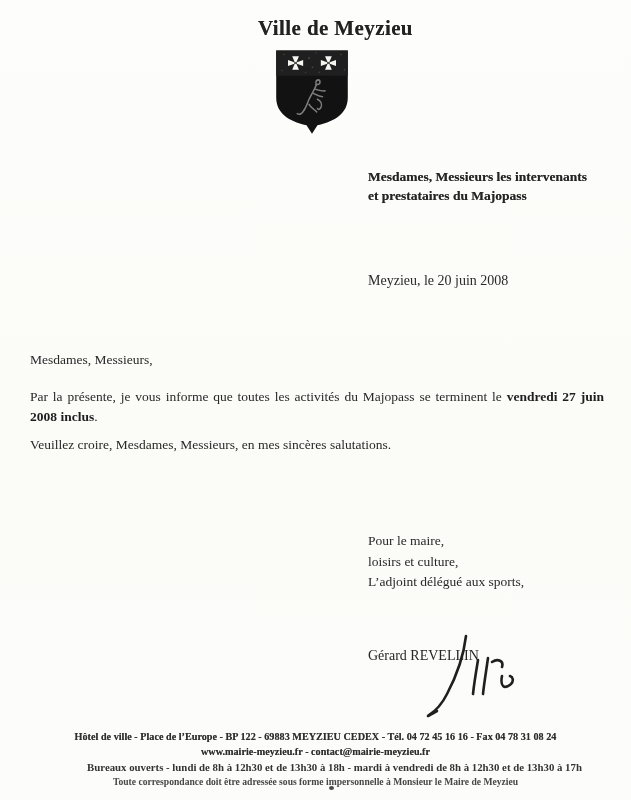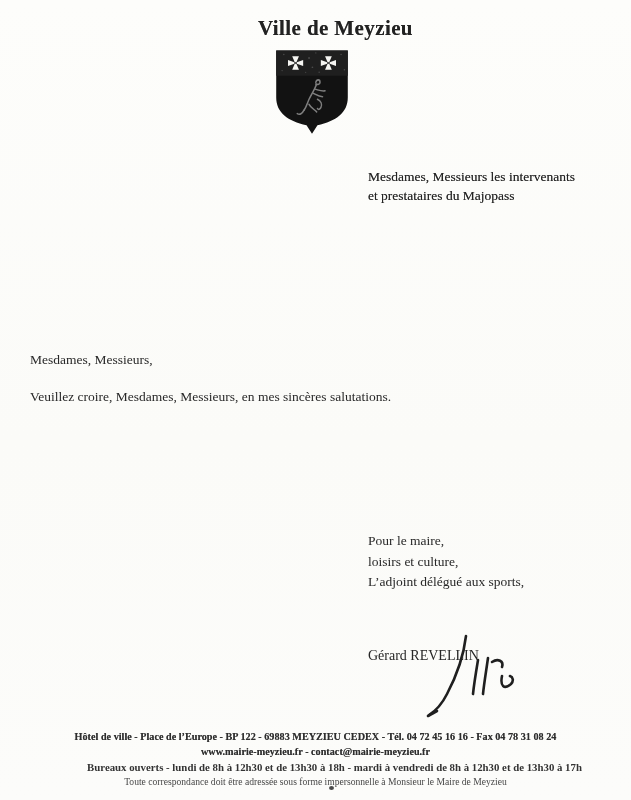--- a/index.html
+++ b/index.html
@@ -45,21 +45,21 @@
     font-size: 12.5px;
     line-height: 15.8px;
     color: #2c2c2c;
   }
   .phone-glyph { font-family: "DejaVu Sans", sans-serif; font-size: 12px; margin-right: 3px; }
   .recipient-block {
     position: absolute;
     left: 368px; top: 168px;
     width: 240px;
     font-size: 13.5px;
-    font-weight: 400;
+    font-weight: 700;
     line-height: 18.5px;
     color: #242424;
   }
   .dateline {
     position: absolute;
     left: 368px; top: 273px;
     font-size: 14px;
     color: #2a2a2a;
   }
   .body-block {
@@ -97,21 +97,21 @@
   }
   .footer-block {
     position: absolute;
     left: 0; right: 0; top: 731px;
     text-align: center;
     color: #2e2e2e;
   }
   .footer-l1 { font-size: 10.2px; font-weight: 700; margin-bottom: 4px; }
   .footer-l2 { font-size: 10.2px; font-weight: 700; margin-bottom: 4px; }
   .footer-l3 { font-size: 10.8px; font-weight: 700; margin-bottom: 3px; color: #333; padding-left: 38px; }
-  .footer-l4 { font-size: 9.6px; font-weight: 400; color: #474747; }
+  .footer-l4 { font-size: 9.6px; font-weight: 700; color: #474747; }
   .scan-dot {
     position: absolute;
     left: 329px; top: 786px;
     width: 5px; height: 4px;
     background: #4a4a4a;
     border-radius: 50%;
   }
 </style>
 </head>
 <body>
@@ -146,23 +146,25 @@
       <path d="M54,62 C58,64 60,68 58,72 C57,74 55,75 54,73"></path>
     </g>
   </svg>
 
 
   <div class="recipient-block ink">
     <div>Mesdames, Messieurs les intervenants</div>
     <div>et prestataires du Majopass</div>
   </div>
 
+  <div class="dateline">Meyzieu, le 20 juin 2008</div>
 
   <div class="body-block">
     <p class="p-salutation">Mesdames, Messieurs,</p>
+    <p class="p-first"><span>Par la présente, je vous informe que toutes les activités du Majopass se terminent le </span><strong>vendredi 27 juin 2008 inclus</strong><span>.</span></p>
     <p>Veuillez croire, Mesdames, Messieurs, en mes sincères salutations.</p>
   </div>
 
   <div class="closing-block">
     <div>Pour le maire,</div>
     <div>loisirs et culture,</div>
     <div>L’adjoint délégué aux sports,</div>
   </div>
 
   <div class="signer-name">Gérard REVELLIN</div>

